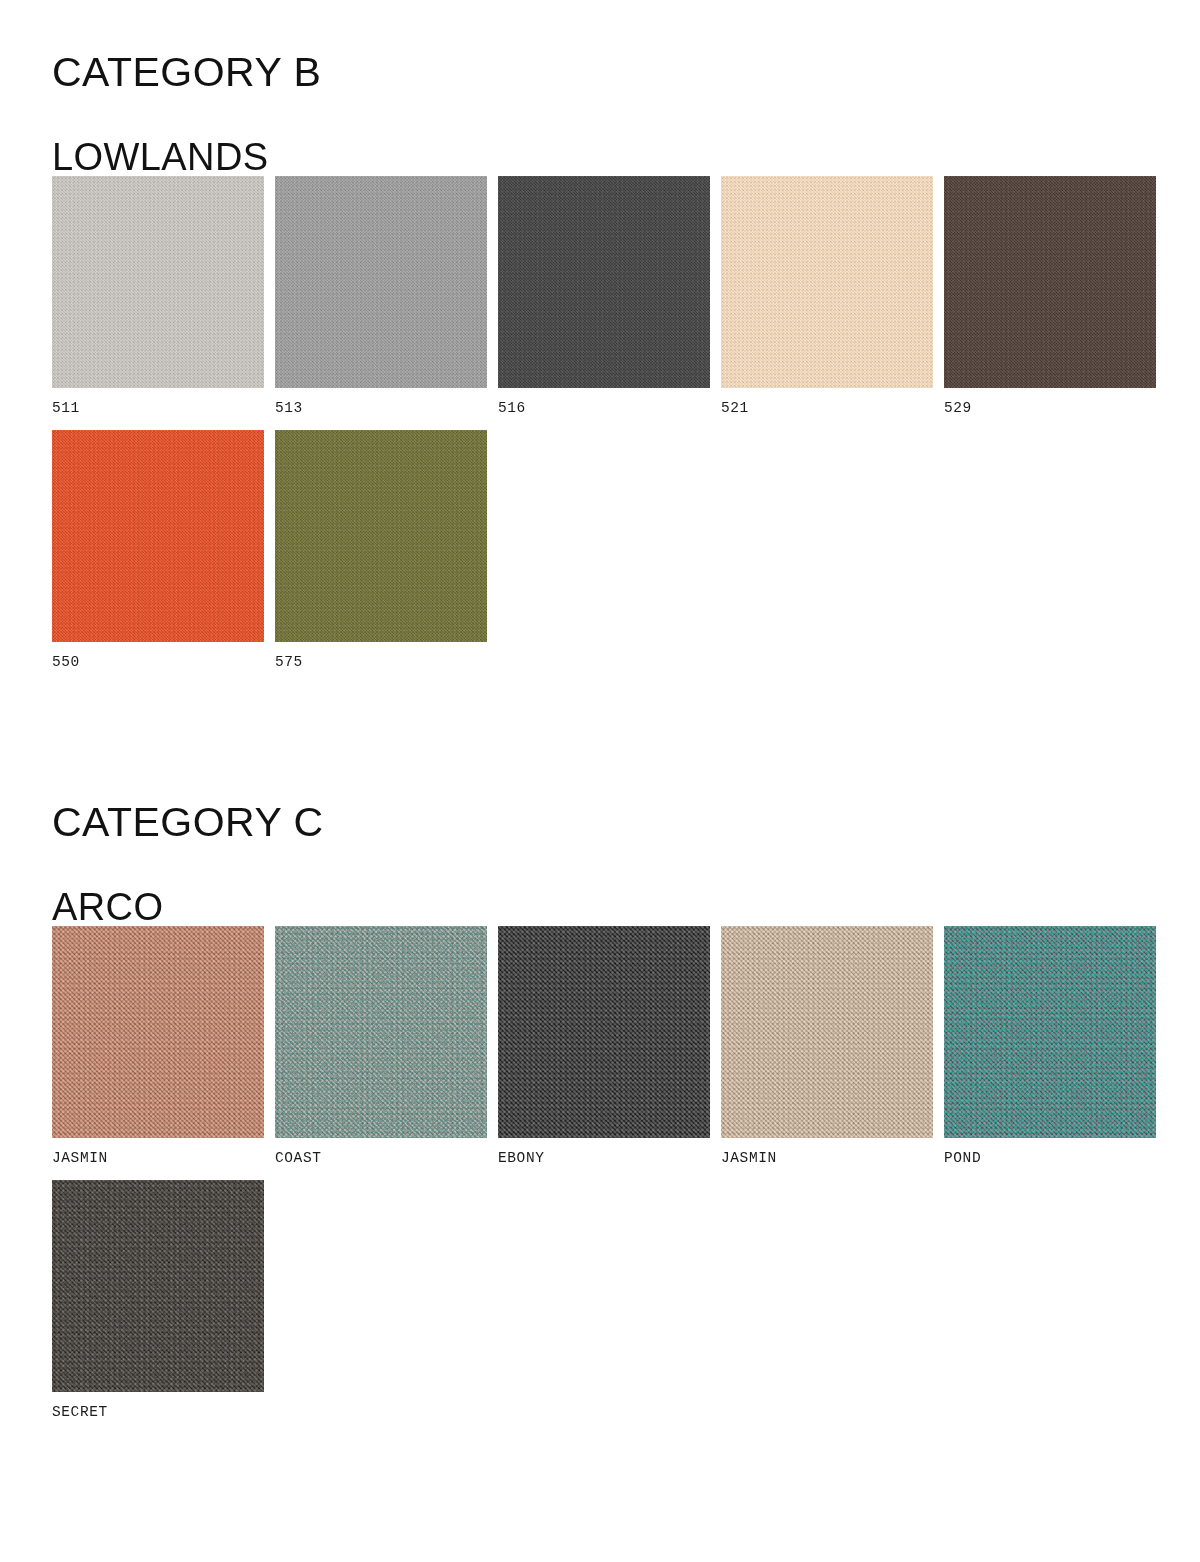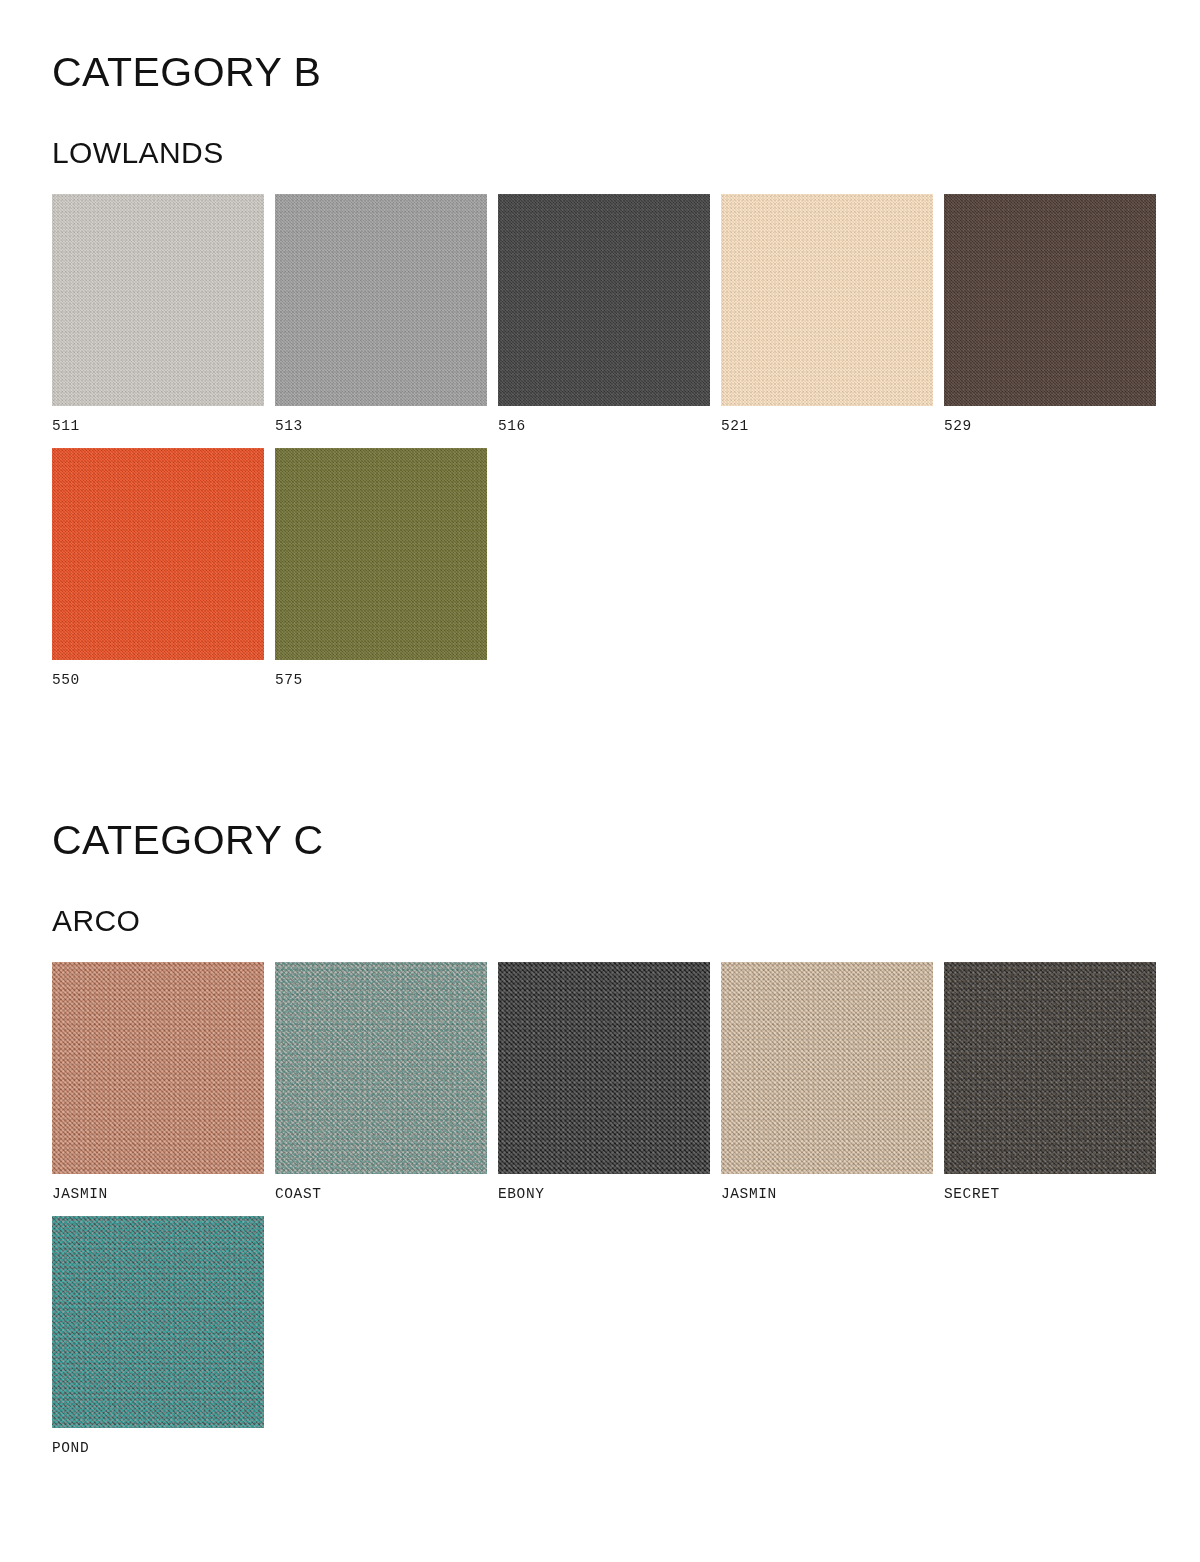--- a/index.html
+++ b/index.html
@@ -31,41 +31,40 @@
     font-size: 41px;
     font-weight: 400;
     letter-spacing: 0.5px;
     color: #121212;
     line-height: 1;
     margin: 0;
     padding: 0;
   }
   .collection-title {
     font-family: "Liberation Sans", sans-serif;
-    font-size: 30px;
+    font-size: 38px;
     font-weight: 400;
     letter-spacing: 0.4px;
     color: #121212;
     line-height: 1;
     margin: 0;
     padding: 0;
   }
 
   .section-b { padding-top: 52px; }
   .section-b .collection-title { margin-top: 45px; }
   .section-c { padding-top: 133px; }
   .section-c .collection-title { margin-top: 45px; }
 
   
   .swatch-grid {
     display: grid;
     grid-template-columns: repeat(5, 212px);
     column-gap: 11px;
     row-gap: 14px;
-    margin-top: 26px;
   }
   .swatch-cell {
     width: 212px;
   }
   .swatch-chip {
     width: 212px;
     height: 212px;
     position: relative;
     overflow: hidden;
     background-repeat: repeat;
@@ -230,29 +229,29 @@
 
 
       <div class="swatch-cell">
         <div class="swatch-chip" style="background-color: rgb(214, 186, 155);">
             <span class="fleck" style="color: rgb(239, 220, 196);"></span>
           </div>
         <div class="swatch-label">JASMIN</div>
       </div>
 
       <div class="swatch-cell">
+        <div class="swatch-chip mottled" style="background-color: rgb(63, 107, 105);">
+            <span class="fleck" style="color: rgb(35, 176, 168);"></span>
+          </div>
+        <div class="swatch-label">POND</div>
+      </div>
+
+      <div class="swatch-cell">
         <div class="swatch-chip mottled" style="background-color: rgb(38, 35, 32);">
             <span class="fleck" style="color: rgb(74, 63, 51);"></span>
           </div>
         <div class="swatch-label">SECRET</div>
       </div>
 
-      <div class="swatch-cell">
-        <div class="swatch-chip mottled" style="background-color: rgb(63, 107, 105);">
-            <span class="fleck" style="color: rgb(35, 176, 168);"></span>
-          </div>
-        <div class="swatch-label">POND</div>
-      </div>
-
     </div>
   </section>
 
 </div>
 
 </body></html>

